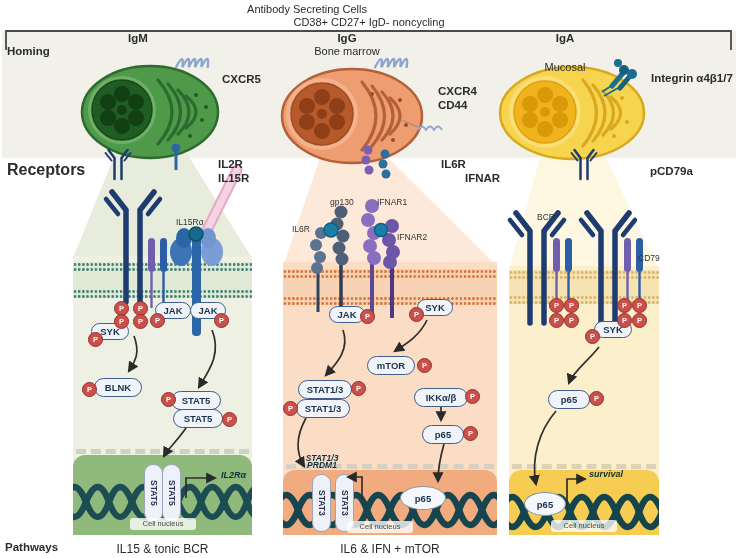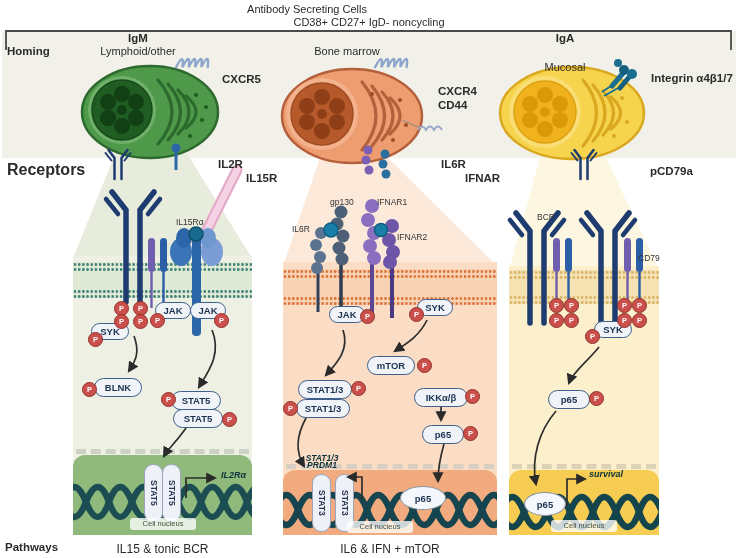--- a/index.html
+++ b/index.html
@@ -316,32 +316,32 @@
   </svg>
 
   <div class="lbl ctr" style="left:0;top:3px;width:614px;">Antibody Secreting Cells</div>
   <div class="lbl ctr" style="left:0;top:16px;width:738px;">CD38+ CD27+ IgD- noncycling</div>
 
   <div class="lbl b u" style="left:7px;top:45px;font-size:11.5px;">Homing</div>
   <div class="lbl b u" style="left:7px;top:161px;font-size:16px;">Receptors</div>
   <div class="lbl b u" style="left:5px;top:541px;font-size:11.5px;">Pathways</div>
 
   <div class="lbl b ctr" style="left:58px;top:32px;width:160px;font-size:11.5px;">IgM</div>
-  <div class="lbl ctr" style="left:58px;top:45px;width:160px;">Lymphoid/other</div>
+  <div class="lbl b ctr" style="left:267px;top:32px;width:160px;font-size:11.5px;">IgG</div>
   <div class="lbl ctr" style="left:267px;top:45px;width:160px;">Bone marrow</div>
   <div class="lbl b ctr" style="left:485px;top:32px;width:160px;font-size:11.5px;">IgA</div>
   <div class="lbl ctr" style="left:485px;top:45px;width:160px;margin-top:16px;">Mucosal</div>
 
   <div class="lbl b" style="left:222px;top:73px;font-size:11.5px;">CXCR5</div>
   <div class="lbl b" style="left:438px;top:85px;font-size:11.5px;">CXCR4</div>
   <div class="lbl b" style="left:438px;top:99px;font-size:11.5px;">CD44</div>
   <div class="lbl b" style="left:651px;top:72px;font-size:11.5px;">Integrin α4β1/7</div>
 
   <div class="lbl b" style="left:218px;top:158px;font-size:11.5px;">IL2R</div>
-  <div class="lbl b" style="left:218px;top:172px;font-size:11.5px;margin-left:28px;">IL15R</div>
+  <div class="lbl b" style="left:218px;top:172px;font-size:11.5px;">IL15R</div>
   <div class="lbl b" style="left:441px;top:158px;font-size:11.5px;">IL6R</div>
   <div class="lbl b" style="left:441px;top:172px;font-size:11.5px;padding-left:24px;">IFNAR</div>
   <div class="lbl b" style="left:650px;top:165px;font-size:11.5px;">pCD79a</div>
 
   <div class="lbl sm" style="left:176px;top:217px;">IL15Rα</div>
   <div class="lbl sm" style="left:330px;top:197px;">gp130</div>
   <div class="lbl sm" style="left:377px;top:197px;">IFNAR1</div>
   <div class="lbl sm" style="left:292px;top:224px;">IL6R</div>
   <div class="lbl sm" style="left:397px;top:232px;">IFNAR2</div>
   <div class="lbl sm" style="left:537px;top:212px;">BCR</div>

